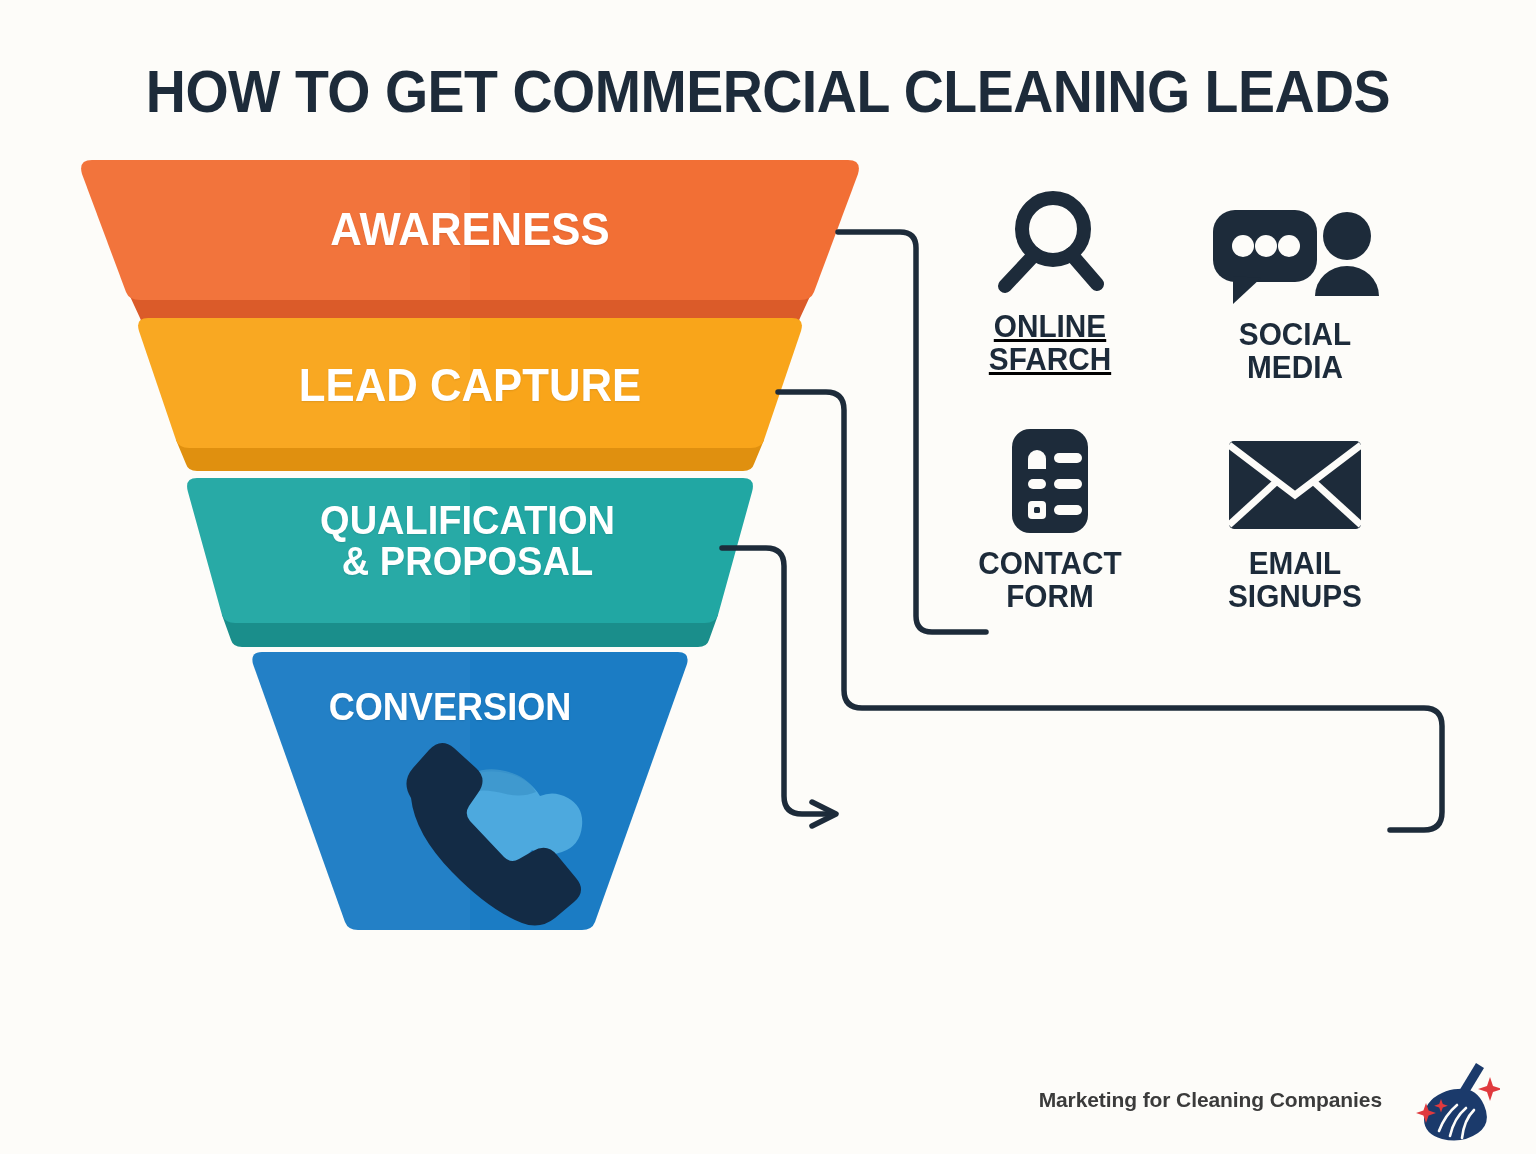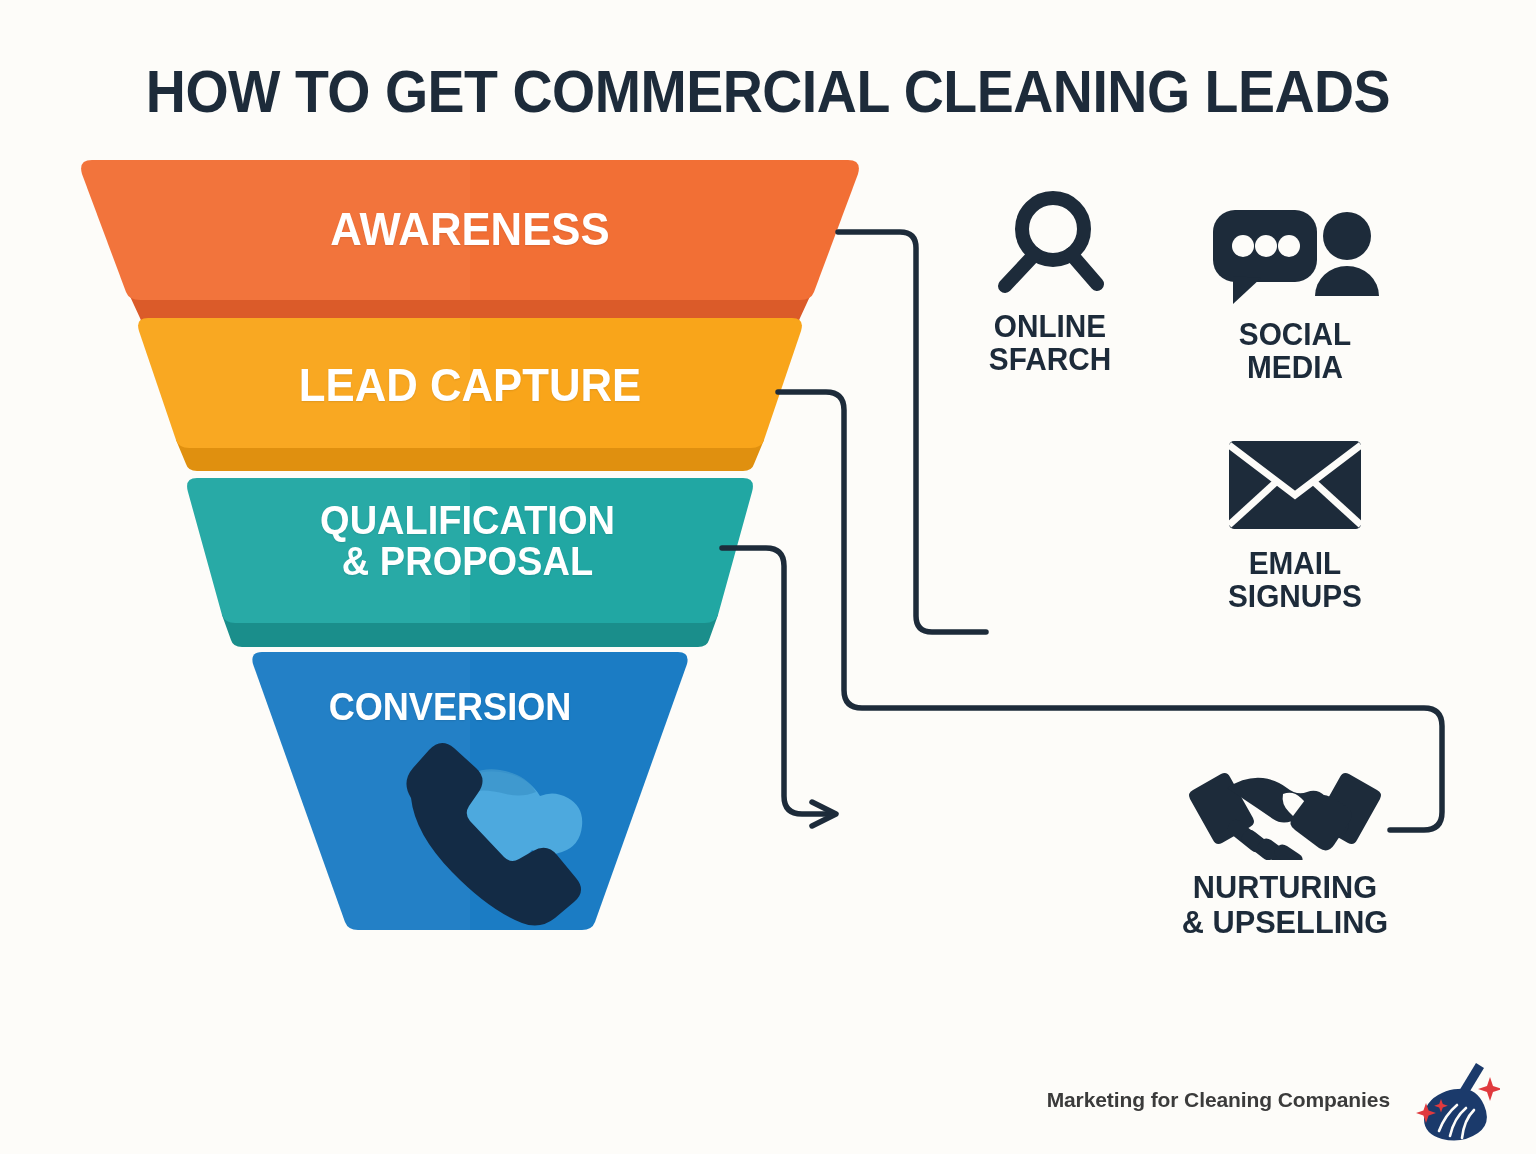--- a/index.html
+++ b/index.html
@@ -93,21 +93,21 @@
     font-size: 31px;
     font-weight: 700;
     color: #1D2B3A;
     line-height: 1.08;
     white-space: pre-line;
     letter-spacing: 0px;
     transform: scaleX(0.96);
     font-family: "Liberation Sans", sans-serif;
   }
 
-  #block-online-search { left: 905px; top: 188px; width: 290px; }
+  #block-online-search { left: 905px; top: 188px; width: 290px; text-decoration: underline; }
   #block-social-media  { left: 1150px; top: 196px; width: 290px; }
   #block-contact-form  { left: 905px; top: 425px; width: 290px; }
   #block-email-signups { left: 1150px; top: 425px; width: 290px; }
   #block-nurturing     { left: 1105px; top: 760px; width: 360px; }
 
   
   #block-long-term {
     position: absolute;
     left: 810px; top: 772px; width: 320px;
     text-align: center;
@@ -119,21 +119,21 @@
 
   
   #footer {
     position: absolute;
     left: 900px;
     top: 1055px;
     width: 600px;
     display: flex;
     align-items: center;
     justify-content: flex-end;
-    gap: 24px;
+    gap: 32px;
   }
   #footer-text { text-align: right; }
   #footer-brand {
     font-size: 21px;
     font-weight: 700;
     color: #3B3B3B;
     font-family: "Liberation Sans", sans-serif;
     letter-spacing: -0.1px;
   }
   #footer-url {
@@ -246,62 +246,51 @@
         <circle cx="80" cy="50" r="11" fill="#FDFCF9"></circle>
 
         <circle cx="138" cy="40" r="24" fill="#1D2B3A"></circle>
         <path d="M106,100 a32,30 0 0 1 64,0 z" fill="#1D2B3A"></path>
       </svg>
     </div>
     <div class="icon-caption">SOCIAL
 MEDIA</div>
   </div>
 
+  <div class="icon-block" id="block-contact-form">
+    <div class="icon-art">
+      <svg width="104" height="112" viewBox="0 0 104 112">
+        <rect x="14" y="4" width="76" height="104" rx="18" fill="#1D2B3A"></rect>
+        <path d="M30,34 a9,9 0 0 1 18,0 v10 h-18 z" fill="#FDFCF9"></path>
+        <rect x="56" y="28" width="28" height="10" rx="5" fill="#FDFCF9"></rect>
+        <rect x="30" y="54" width="18" height="10" rx="5" fill="#FDFCF9"></rect>
+        <rect x="56" y="54" width="28" height="10" rx="5" fill="#FDFCF9"></rect>
+        <rect x="30" y="76" width="18" height="18" rx="4" fill="#FDFCF9"></rect>
+        <rect x="36" y="82" width="6" height="6" rx="1.5" fill="#1D2B3A"></rect>
+        <rect x="56" y="80" width="28" height="10" rx="5" fill="#FDFCF9"></rect>
+      </svg>
+    </div>
+    <div class="icon-caption">CONTACT
+FORM</div>
+  </div>
 
   <div class="icon-block" id="block-email-signups">
     <div class="icon-art">
       <svg width="140" height="112" viewBox="0 0 140 112">
         <rect x="4" y="16" width="132" height="88" rx="5" fill="#1D2B3A"></rect>
         <path d="M4,20 L70,70 L136,20" fill="none" stroke="#FDFCF9" stroke-width="7"></path>
         <path d="M4,100 L50,58" fill="none" stroke="#FDFCF9" stroke-width="7"></path>
         <path d="M136,100 L90,58" fill="none" stroke="#FDFCF9" stroke-width="7"></path>
       </svg>
     </div>
     <div class="icon-caption">EMAIL
 SIGNUPS</div>
   </div>
 
 
-  <div class="icon-block" id="block-nurturing">
-    <div class="icon-art">
-      <svg width="196" height="100" viewBox="0 0 196 100">
-        <g fill="#1D2B3A">
-
-          <path d="M6,30 L34,14 q6,-3 9,3 L66,58 q3,6 -3,9 L35,83 q-6,3 -9,-3 L3,39 q-3,-6 3,-9 z"></path>
-
-          <path d="M190,30 L162,14 q-6,-3 -9,3 L130,58 q-3,6 3,9 L161,83 q6,3 9,-3 L193,39 q3,-6 -3,-9 z"></path>
-
-          <path d="M40,28 q18,-12 36,-10 q14,2 24,10 q10,8 20,4 q10,-4 18,4 l20,22
-                   q8,9 -2,17 q-9,7 -17,-1 l-16,-16 q-5,-5 -11,-1 q-14,10 -26,2 l-16,-11 z"></path>
-
-          <path d="M96,34 q10,-4 18,4 l22,22 q6,7 -1,13 q-7,6 -13,-1 l-20,-20 q-8,-8 -6,-18 z" fill="#FDFCF9"></path>
-
-          <path d="M54,62 l20,16 q6,5 1,11 q-5,6 -11,1 l-20,-16 q-6,-5 -1,-11 q5,-6 11,-1 z"></path>
-          <path d="M68,72 l18,14 q6,5 1,11 q-5,6 -11,1 l-18,-14 q-6,-5 -1,-11 q5,-6 11,-1 z"></path>
-          <path d="M84,80 l15,11 q6,4 1,10 q-5,6 -11,2 l-15,-11 q-6,-4 -1,-10 q5,-6 11,-2 z"></path>
-          <path d="M100,86 l12,8 q6,4 2,10 q-5,6 -11,2 l-12,-8 q-6,-4 -2,-10 q5,-6 11,-2 z"></path>
-
-          <path d="M118,40 q14,-10 28,-2 l14,9 q8,6 3,14 l-16,24 q-6,9 -15,3 l-24,-18
-                   q-8,-6 -2,-14 z"></path>
-        </g>
-      </svg>
-    </div>
-    <div class="icon-caption">NURTURING
-&amp; UPSELLING</div>
-  </div>
 
   <div id="footer">
     <div id="footer-text">
       <div id="footer-brand">Marketing for Cleaning Companies</div>
     </div>
     <div>
       <svg width="86" height="86" viewBox="0 0 86 86">
 
         <path d="M62,8 L70,13 L50,46 L42,41 Z" fill="#1B3A6B"></path>
 

